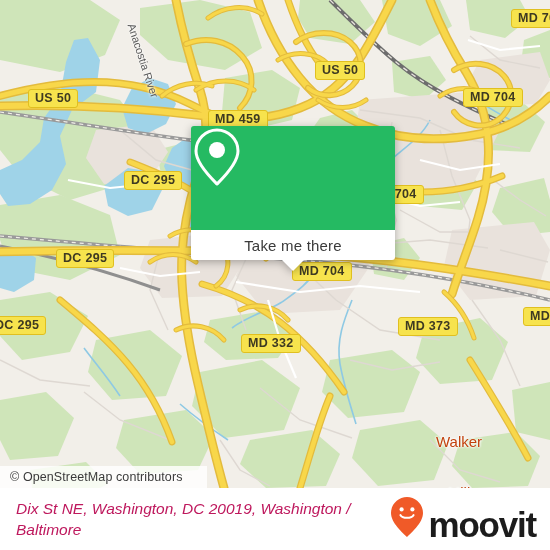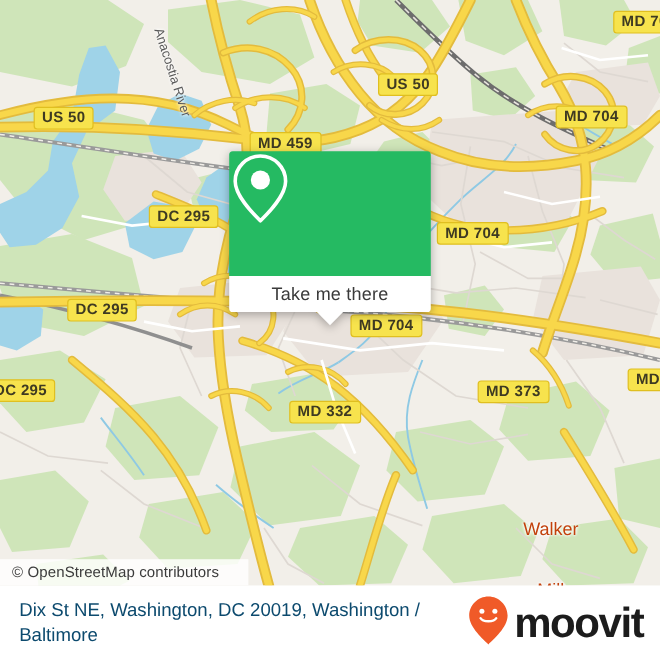--- a/index.html
+++ b/index.html
@@ -91,21 +91,21 @@
     white-space: nowrap;
     transform-origin: left top;
     text-shadow: 0 0 3px #fff, 0 0 3px #fff;
   }
 
   
   #popup {
     position: absolute;
     left: 191px;
     top: 126px;
-    width: 168px;
+    width: 204px;
     z-index: 60;
     filter: drop-shadow(0 2px 4px rgba(0,0,0,0.30));
   }
   #popup-head {
     height: 104px;
     background: #25ba62;
     border-radius: 3px 3px 0 0;
     display: flex;
     align-items: center;
     justify-content: center;
@@ -141,30 +141,31 @@
     width: 550px;
     height: 62px;
     background: #ffffff;
     display: flex;
     align-items: center;
     box-sizing: border-box;
     padding: 0 14px 0 16px;
   }
   #footer-title {
     flex: 1 1 auto;
-    color: #0c4a6e;
+    color: #be185d;
     font-size: 15.5px;
     line-height: 21px;
     padding-right: 10px;
     max-width: 380px;
+    font-style: italic;
   }
   #brand {
     flex: 0 0 auto;
     display: flex;
-    align-items: center;
+    align-items: flex-end;
     gap: 4px;
   }
   #brand-word {
     color: #1c1c1c;
     font-size: 35px;
     line-height: 35px;
     font-weight: bold;
     letter-spacing: -1.2px;
   }
 </style>

